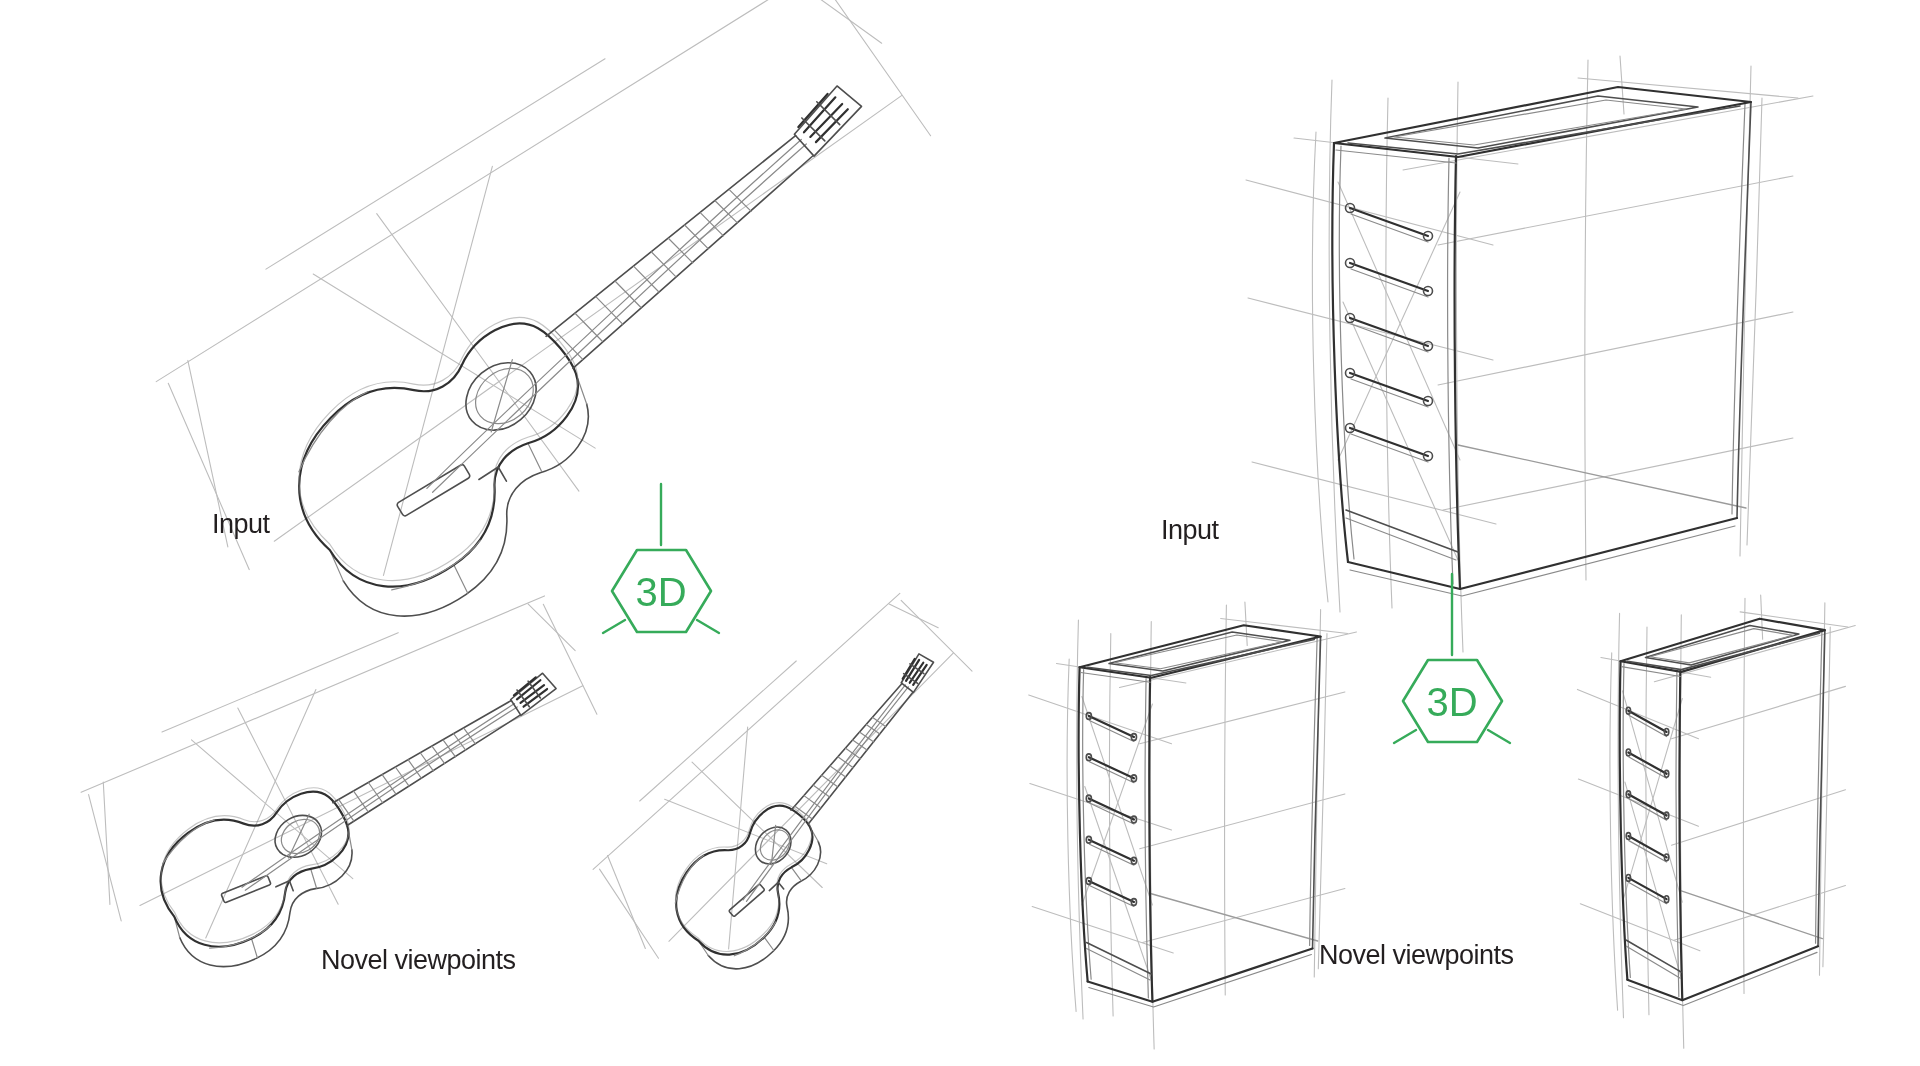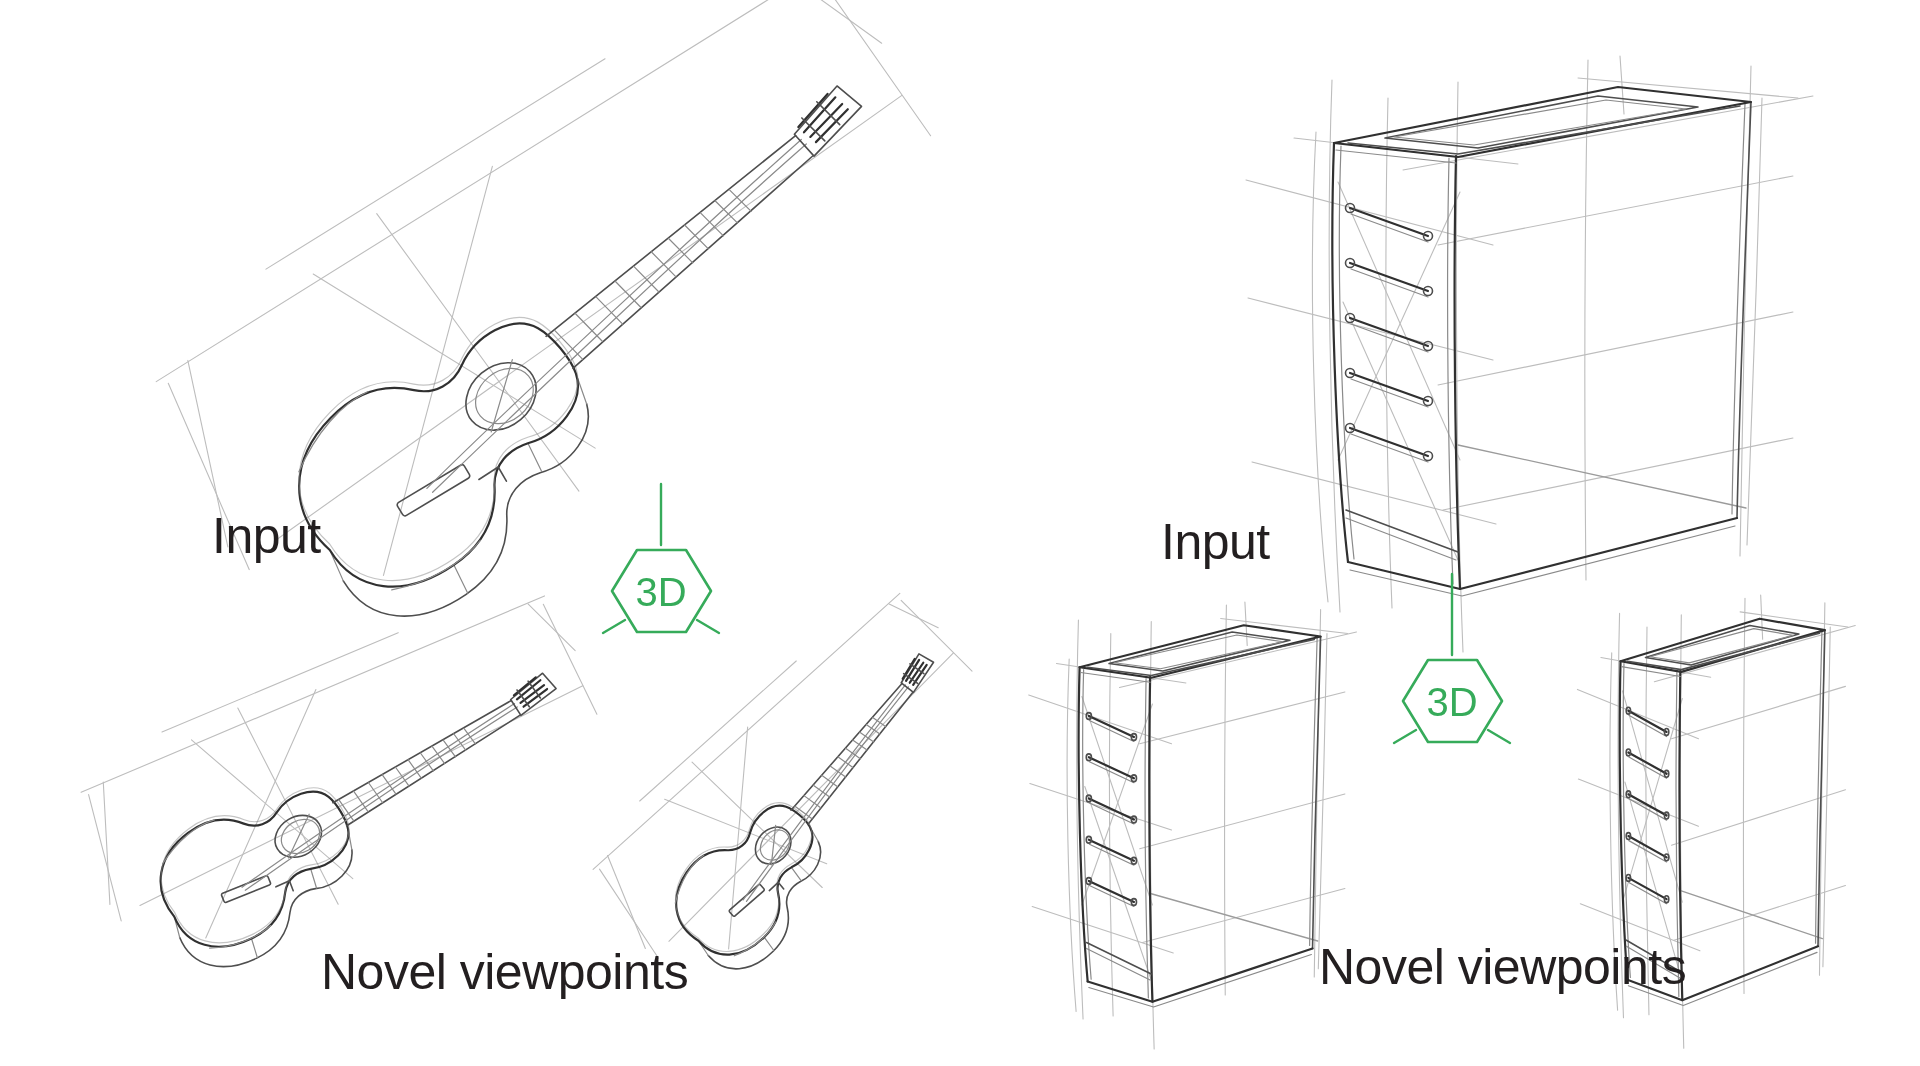--- a/index.html
+++ b/index.html
@@ -1,18 +1,18 @@
 <!DOCTYPE html>
 <html style="--accent: #36ab5a; --ink: #231f20; --sketch: #4e4e4e; --cons: #bdbdbd; --bg: #ffffff;"><head>
 <meta charset="utf-8">
 <style>
   html,body{margin:0;padding:0;background:#fff;}
   .canvas{position:relative;width:1920px;height:1066px;overflow:hidden;background:var(--bg,#fff);
           font-family:"Liberation Sans",sans-serif;}
-  .lbl{position:absolute;font-size:50px;line-height:1;color:var(--ink,#231f20);
+  .lbl{position:absolute;font-size:27px;line-height:1;color:var(--ink,#231f20);
        letter-spacing:-0.5px;white-space:nowrap;text-align:center;}
   #lbl-g-input{left:212px;top:511px;}
   #lbl-g-novel{left:321px;top:947px;}
   #lbl-c-input{left:1161px;top:517px;}
   #lbl-c-novel{left:1319px;top:942px;}
   svg.scene{position:absolute;left:0;top:0;}
   svg.scene path, svg.scene ellipse, svg.scene circle, svg.scene rect, svg.scene polygon{
     fill:none;stroke-linecap:round;stroke-linejoin:round;vector-effect:non-scaling-stroke;}
   .c  {stroke:var(--cons,#bdbdbd);stroke-width:1.1;}
   .c2 {stroke:#9b9b9b;stroke-width:1.3;}

